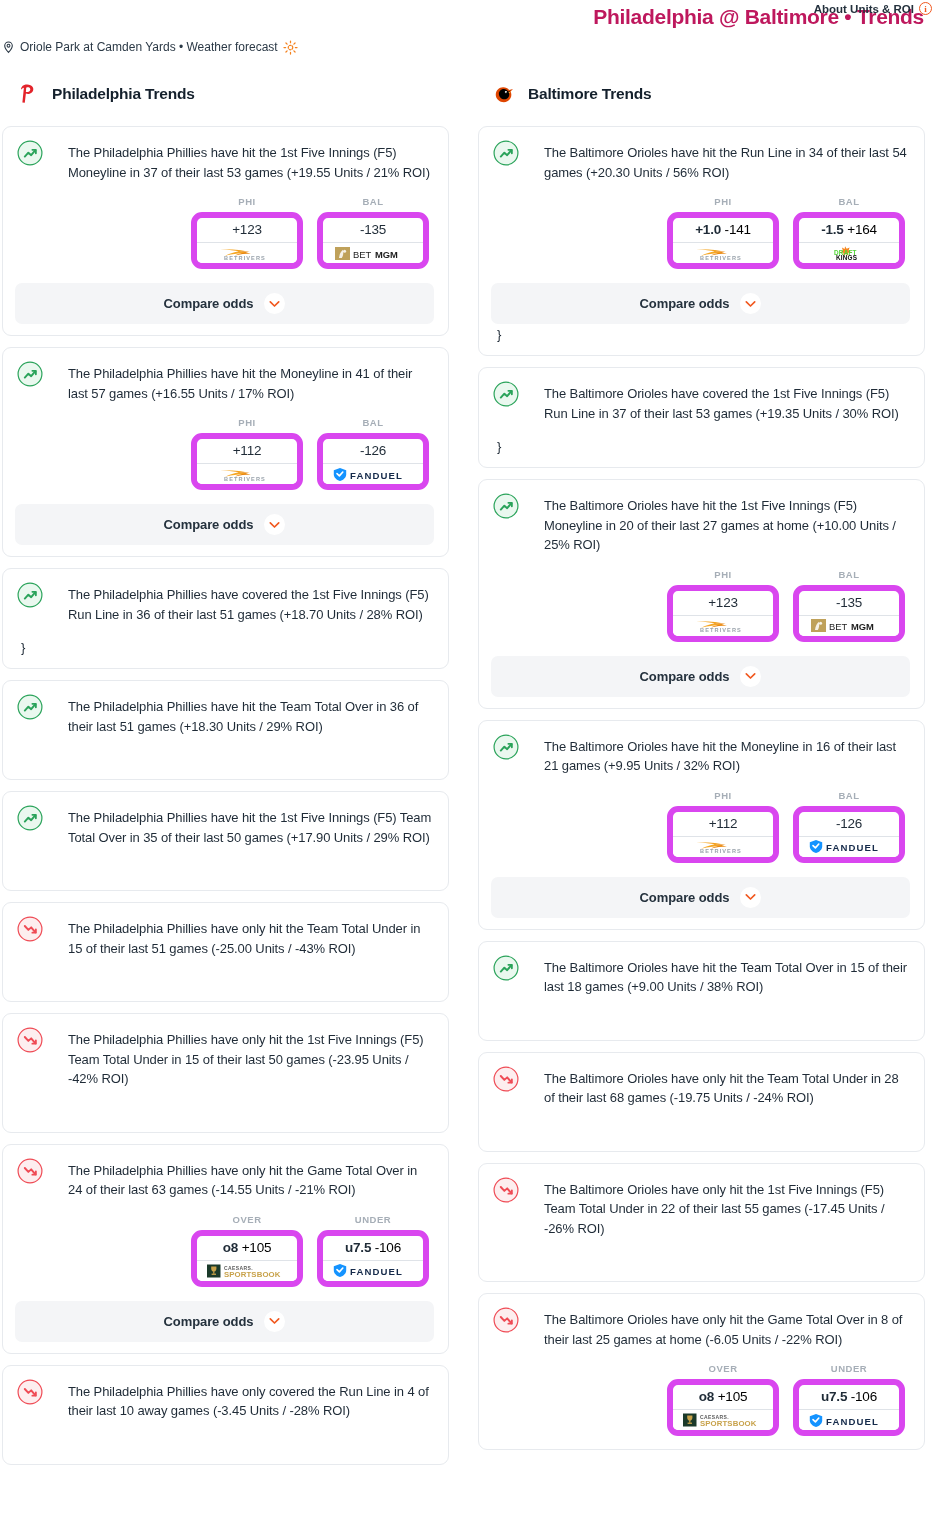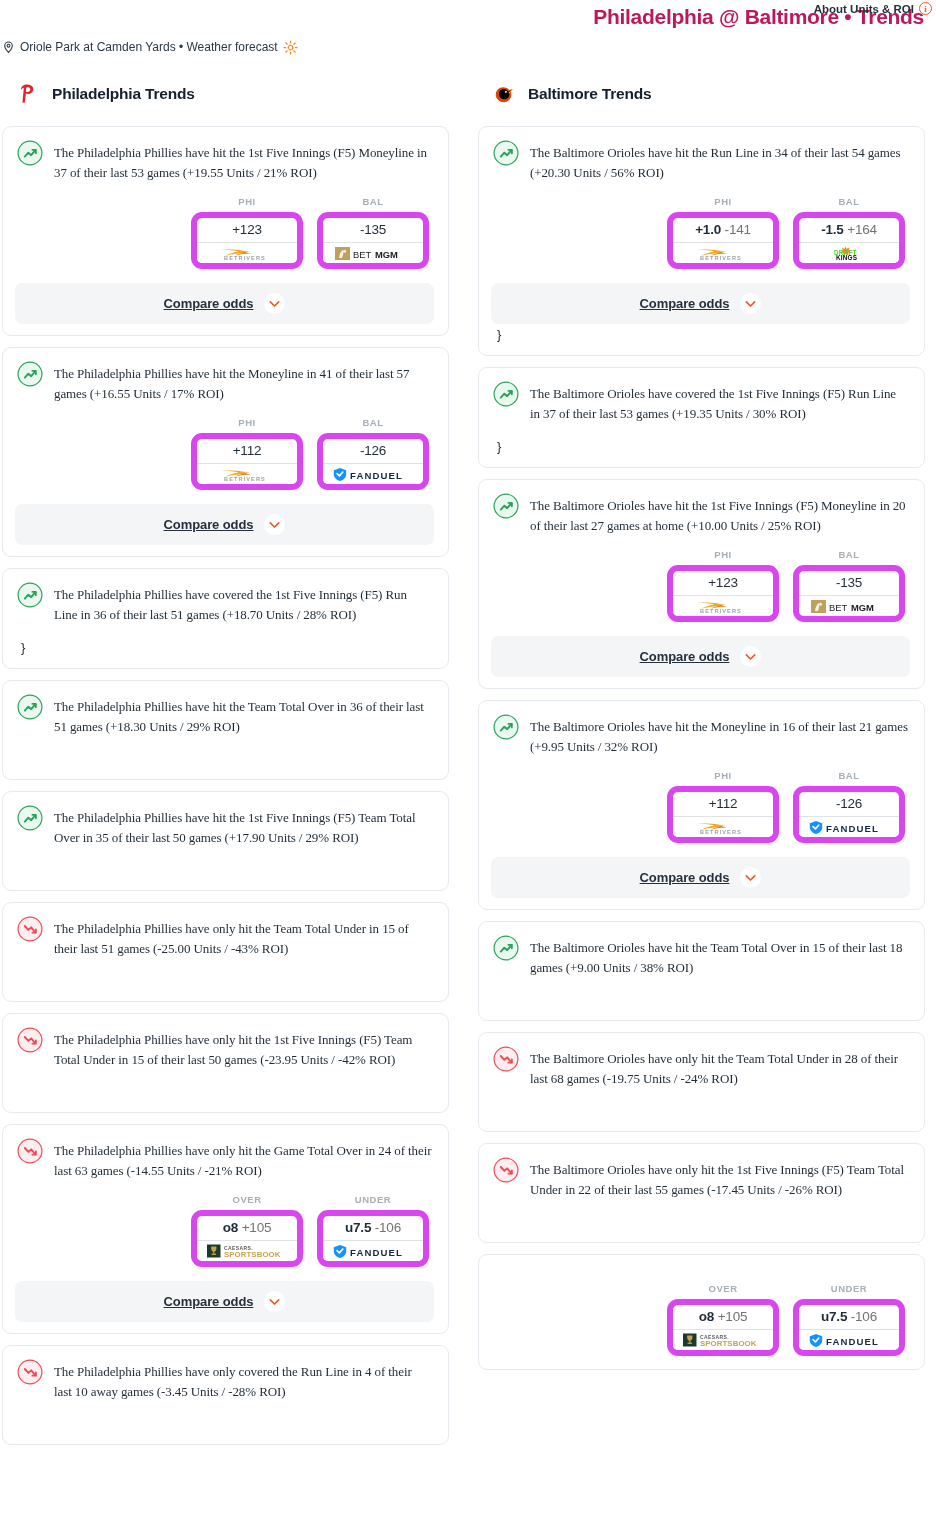--- a/index.html
+++ b/index.html
@@ -52,21 +52,21 @@
   .col-head-title { font-size: 15.5px; font-weight: 700; color: #14202c; letter-spacing: -0.2px; }
   .team-logo { width: 24px; height: 24px; flex: 0 0 auto; }
 
   
   .card {
     border: 1px solid #e7eaee; border-radius: 9px;
     background: #fff; margin-bottom: 11px;
     padding: 14px 16px 13px 14px;
     position: relative;
   }
-  .card-top { display: flex; gap: 11px; align-items: flex-start; font-family: Liberation Serif, serif; }
+  .card-top { display: flex; gap: 25px; align-items: flex-start; }
   .tr-ico { width: 26px; height: 26px; flex: 0 0 26px; margin-top: -1px; }
   .tr-text {
     font-size: 13px; line-height: 19.5px; color: #1f2b37;
     letter-spacing: -0.1px; padding-top: 2px;
   }
   .stray { font-size: 13px; color: #1f2b37; margin: 17px 0 0 4px; line-height: 14px; }
   .spacer-sm { height: 30px; }
 
   
   .odds-row {
@@ -81,36 +81,36 @@
   .odds-box {
     border: 6px solid #d946ef; border-radius: 11px;
     overflow: hidden; background: #fff;
   }
   .odds-val {
     text-align: center; font-size: 13.5px; font-weight: 500;
     color: #1f2b37; padding: 4px 0 5px; letter-spacing: -0.2px;
     white-space: nowrap;
   }
   .odds-val .ln { font-weight: 700; }
-  .odds-val .juice { color: #737373; font-weight: 400; }
+  .odds-val .juice { color: #000000; font-weight: 400; }
   .book {
     border-top: 1px solid #dfe3e8;
     height: 21px; display: flex; align-items: center; justify-content: center;
     background: #fff;
   }
   .book svg { display: block; }
 
   
   .compare {
     margin: 14px -2px -2px -2px;
     background: #f4f5f7; border-radius: 7px;
     height: 41px; display: flex; align-items: center; justify-content: center;
     gap: 11px; cursor: pointer;
   }
-  .compare-label { font-size: 13px; font-weight: 600; color: #24313d; letter-spacing: -0.1px; text-decoration: underline; }
+  .compare-label { font-size: 13px; font-weight: 600; color: #24313d; letter-spacing: -0.1px; }
   .chev {
     width: 21px; height: 21px; border-radius: 50%; background: #fff;
     display: flex; align-items: center; justify-content: center;
   }
   .chev svg { display: block; }
 </style>
 </head>
 <body>
 
 <div class="page">
@@ -545,20 +545,28 @@
             <svg class="tr-ico" viewBox="0 0 24 24">
               <circle cx="12" cy="12" r="11" fill="#fdeeef" stroke="#ef4b55" stroke-width="1.1"></circle>
               <path d="M7.2 9.2l3.3 3.6 2.6-2.3 3.9 4.6" stroke="#ef4b55" stroke-width="1.8" fill="none" stroke-linecap="round" stroke-linejoin="round"></path>
               <path d="M14.2 15.4h3.2v-3.1" stroke="#ef4b55" stroke-width="1.7" fill="none" stroke-linecap="round" stroke-linejoin="round"></path>
             </svg>
             <div class="tr-text">The Baltimore Orioles have only hit the 1st Five Innings (F5) Team Total Under in 22 of their last 55 games (-17.45 Units / -26% ROI)</div>
           </div>
           <div class="spacer-sm"></div>
         </div>
         <div class="card">
+          <div class="card-top">
+            <svg class="tr-ico" viewBox="0 0 24 24">
+              <circle cx="12" cy="12" r="11" fill="#fdeeef" stroke="#ef4b55" stroke-width="1.1"></circle>
+              <path d="M7.2 9.2l3.3 3.6 2.6-2.3 3.9 4.6" stroke="#ef4b55" stroke-width="1.8" fill="none" stroke-linecap="round" stroke-linejoin="round"></path>
+              <path d="M14.2 15.4h3.2v-3.1" stroke="#ef4b55" stroke-width="1.7" fill="none" stroke-linecap="round" stroke-linejoin="round"></path>
+            </svg>
+            <div class="tr-text">The Baltimore Orioles have only hit the Game Total Over in 8 of their last 25 games at home (-6.05 Units / -22% ROI)</div>
+          </div>
           <div class="odds-row">
             <div class="odds-cell">
               <div class="odds-label">OVER</div>
               <div class="odds-box">
                 <div class="odds-val"><span class="ln">o8</span> <span class="juice">+105</span></div>
                 <div class="book">
                   <svg width="82" height="16" viewBox="0 0 82 16">
                     <rect x="1" y="1.5" width="13.5" height="13" fill="#1b3a2a"></rect>
                     <path d="M5.2 3.6h5.2v2.1c0 1.6-1 2.8-2.6 3.2-1.6-.4-2.6-1.6-2.6-3.2z" fill="#c8a24a"></path>
                     <rect x="7.2" y="8.6" width="1.2" height="2.1" fill="#c8a24a"></rect>

